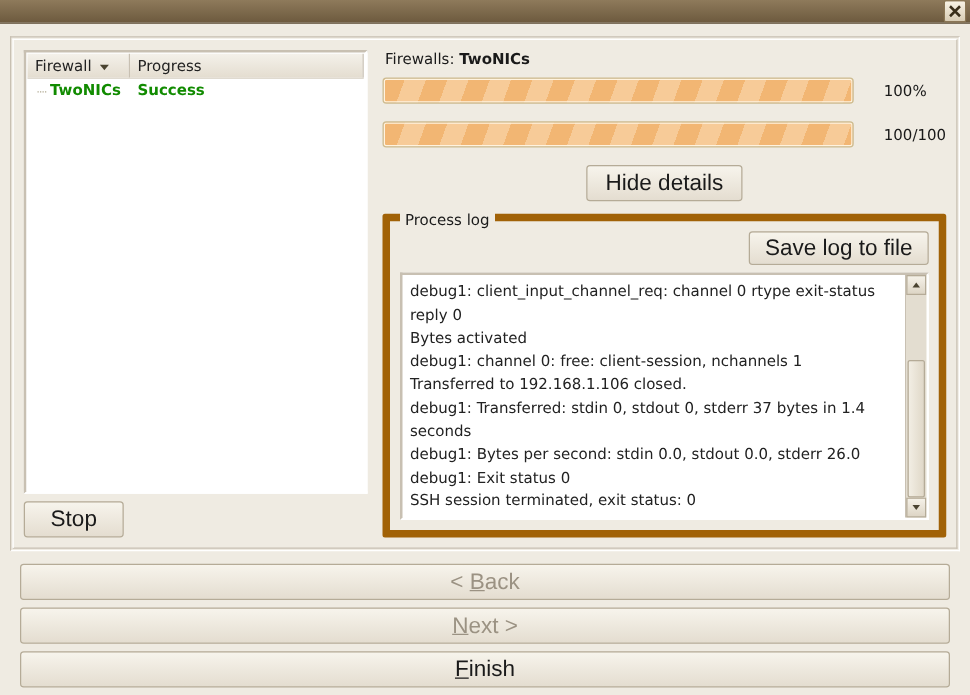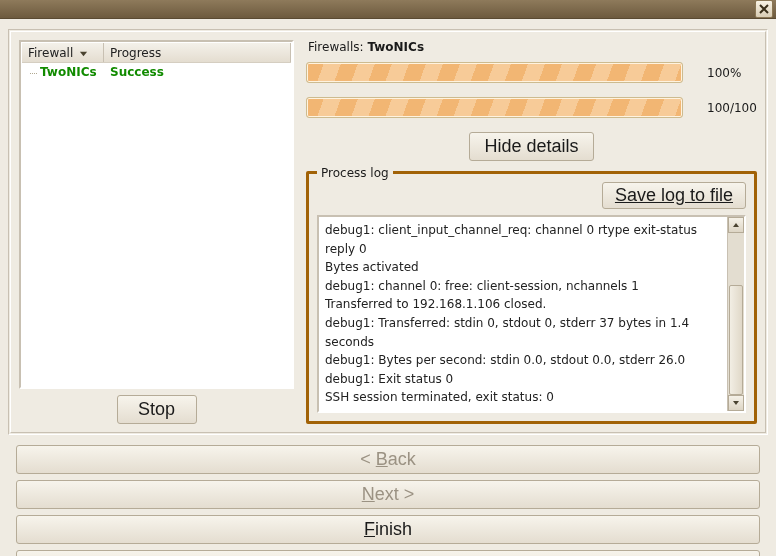--- a/index.html
+++ b/index.html
@@ -88,21 +88,21 @@
     color: #222;
   }
   .th-col.sortable { cursor: pointer; }
   .tree-row { display: flex; padding: 2px 0 0 6px; }
   .tree-cell-fw { width: 82px; padding-left: 12px; position: relative; }
   .tree-cell-fw::before {
     content: ""; position: absolute; left: 2px; top: 8px; width: 7px; border-top: 1px dotted #b0a890;
   }
   .tree-cell { color: #118b00; font-weight: bold; }
 
-  .stop-row { margin-top: 6px; display: flex; justify-content: center; }
+  .stop-row { margin-top: 6px; display: flex; justify-content: flex-start; }
   .btn {
     background: linear-gradient(to bottom,#f7f4ec,#e4ddd0);
     border: 1px solid #b5ab97;
     border-radius: 3px;
     padding: 3px 14px;
     font-size: 18px;
     cursor: pointer;
     color: #1a1a1a;
   }
   .btn.small { padding: 2px 12px; }
@@ -122,34 +122,34 @@
       #f2b673 0 16px,
       #f7cb98 16px 32px
     );
     box-shadow: inset 0 0 0 1px #fff3df;
   }
   .progress-text { width: 50px; text-align: left; }
   .center-row { display: flex; justify-content: center; margin-bottom: 10px; }
 
   .fieldset {
     flex: 1;
-    border: 3px solid #a16207;
+    border: 6px solid #a16207;
     border-radius: 2px;
     padding: 6px 8px 8px;
     position: relative;
     min-height: 0;
     display: flex; flex-direction: column;
   }
   .fieldset-legend {
     position: absolute;
     top: -8px; left: 8px;
     background: #efebe2;
     padding: 0 4px;
   }
-  .savelog-row { display: flex; justify-content: flex-end; margin: 2px 0 6px; text-decoration: underline; }
+  .savelog-row { display: flex; justify-content: flex-end; margin: 2px 0 6px; }
   .log-box {
     flex: 1;
     border: 2px solid #c8c0b2;
     border-right-color: #fff;
     border-bottom-color: #fff;
     background: #ffffff;
     min-height: 0;
     display: flex;
   }
   .log-content {

